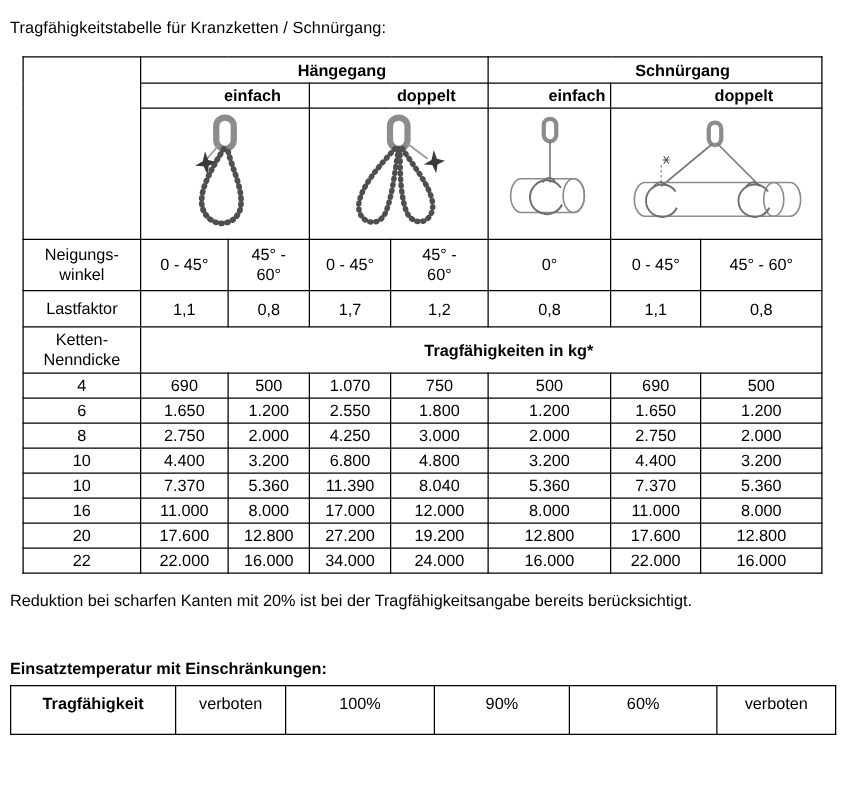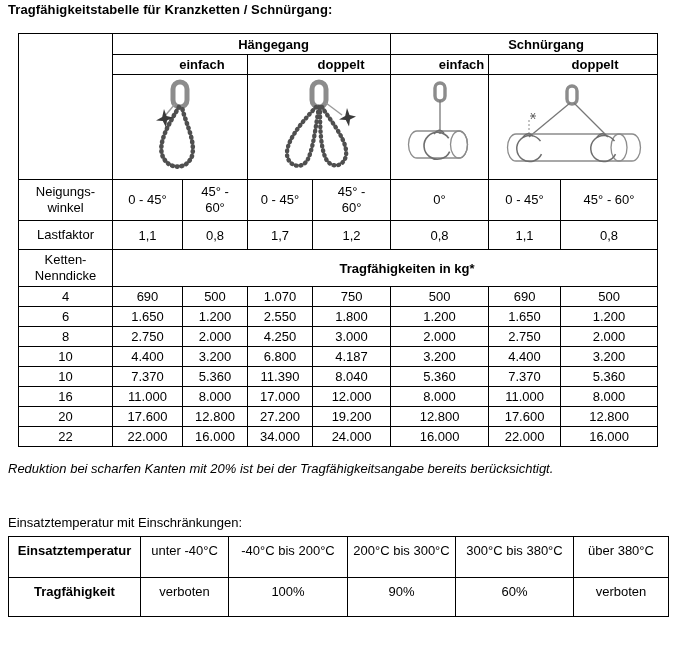--- a/index.html
+++ b/index.html
@@ -1,41 +1,41 @@
 <!DOCTYPE html>
 <html><head>
 <meta charset="utf-8">
 <style>
   html,body{margin:0;padding:0;}
   body{
     width:674px;height:649px;background:#ffffff;color:#000;
     font-family:"Liberation Sans", sans-serif;overflow:hidden;
   }
-  .doc-title{font-size:13px;font-weight:bold;margin:2px 0 0 8px;letter-spacing:0.1px;}
+  .doc-title{font-size:13px;font-weight:normal;margin:14px 0 0 8px;letter-spacing:0.1px;}
   table{border-collapse:collapse;table-layout:fixed;}
   td{border:1px solid #000;text-align:center;vertical-align:middle;
      font-size:13px;padding:0 2px;overflow:hidden;}
   
   .cap{margin:16px 0 0 18px;width:640px;}
   .cap .hdr{font-weight:bold;padding-left:46px;}
   .cap .lbl{font-weight:normal;line-height:1.3;}
   .cap .img-cell{padding:2px 0;}
   .cap svg{display:block;margin:0 auto;}
   .two-line span{display:block;line-height:1.25;}
   .wrap2{display:inline-block;width:44px;line-height:1.25;}
   tr.r-g1 td{height:20px;}
   tr.r-g2 td{height:19px;}
   tr.r-img td{height:100px;}
   tr.r-ang td{height:40px;line-height:1.25;}
   tr.r-lf td{height:28px;margin-top:41px;}
   tr.r-cap td{height:36px;}
   tr.r-data td{height:19px;}
   
-  .note{font-size:13px;margin:14px 0 0 8px;font-style:italic;}
-  .doc-title2{font-size:13px;font-weight:normal;margin:39px 0 0 8px;}
+  .note{font-size:13px;margin:14px 0 0 8px;}
+  .doc-title2{font-size:13px;font-weight:bold;margin:39px 0 0 8px;}
   
   .temp{margin:6px 0 0 8px;width:660px;}
   .temp td{vertical-align:top;padding-top:6px;}
   .temp tr.t1 td{height:34px;}
   .temp tr.t2 td{height:32px;}
   .temp .lbl{font-weight:bold;}
 </style>
 </head>
 <body>
 
@@ -166,21 +166,21 @@
     <td>3.000</td>
     <td>2.000</td>
     <td>2.750</td>
     <td>2.000</td>
   </tr>
   <tr class="r-data">
     <td>10</td>
     <td>4.400</td>
     <td>3.200</td>
     <td>6.800</td>
-    <td>4.187</td>
+    <td>4.800</td>
     <td>3.200</td>
     <td>4.400</td>
     <td>3.200</td>
   </tr>
   <tr class="r-data">
     <td>10</td>
     <td>7.370</td>
     <td>5.360</td>
     <td>11.390</td>
     <td>8.040</td>
@@ -228,28 +228,20 @@
 <table class="temp">
   <colgroup>
     <col style="width:132px">
       <col style="width:88px">
       <col style="width:119px">
     <col style="width:108px">
       <col style="width:118px">
       <col style="width:95px">
   </colgroup>
   <tbody>
-  <tr class="t1">
-    <td class="lbl">Einsatztemperatur</td>
-    <td>unter -40°C</td>
-    <td>-40°C bis 200°C</td>
-    <td>200°C bis 300°C</td>
-    <td>300°C bis 380°C</td>
-    <td>über 380°C</td>
-  </tr>
   <tr class="t2">
     <td class="lbl">Tragfähigkeit</td>
     <td>verboten</td>
     <td>100%</td>
     <td>90%</td>
     <td>60%</td>
     <td>verboten</td>
   </tr>
   </tbody>
 </table>

